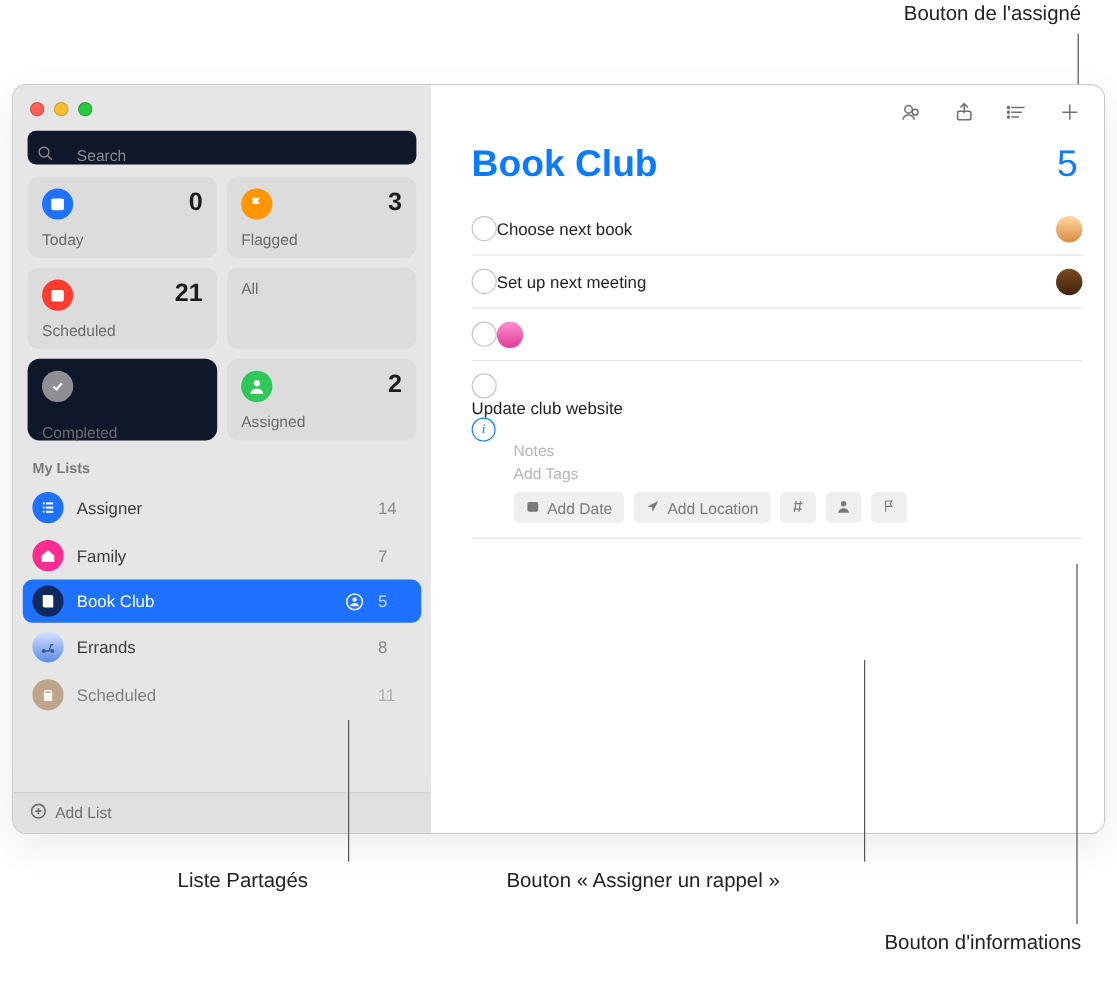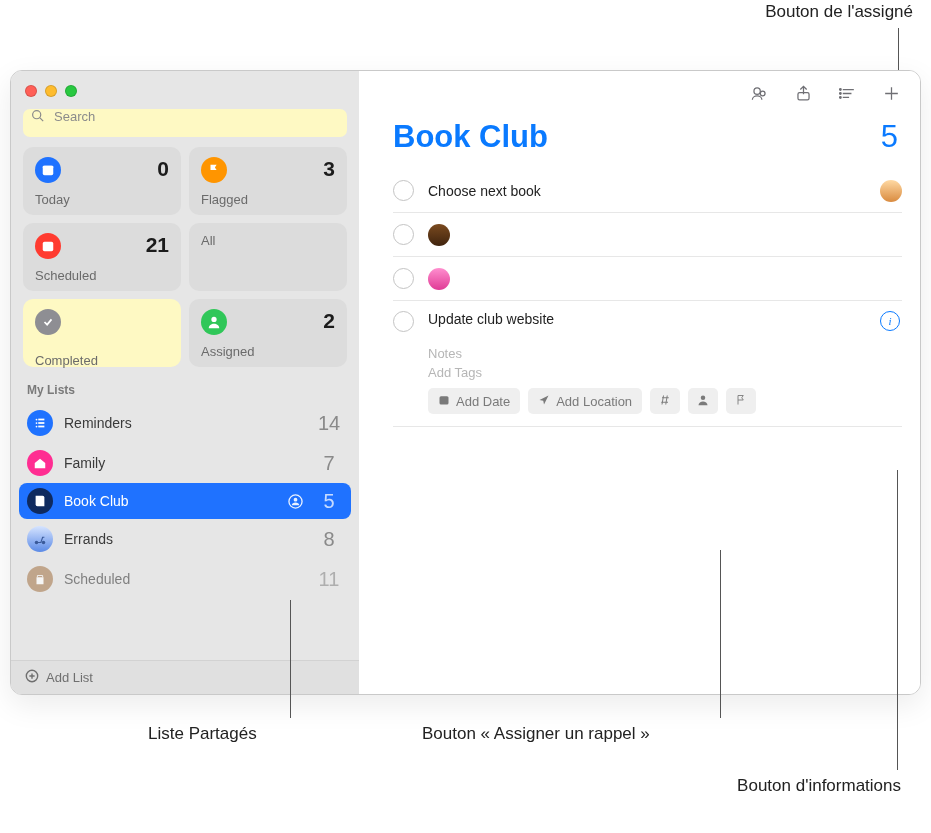--- a/index.html
+++ b/index.html
@@ -10,66 +10,66 @@
   .window { position: absolute; left: 10px; top: 70px; width: 911px; height: 625px; border: 1px solid #c9c9c9; border-radius: 12px; overflow: hidden; background: #fff; box-shadow: 0 10px 30px rgba(0,0,0,.08); display: flex; }
   .sidebar { width: 348px; background: #e6e6e6; display: flex; flex-direction: column; position: relative; }
   .main { flex: 1; background: #fff; display: flex; flex-direction: column; }
 
   
   .traffic { display: flex; gap: 8px; padding: 14px 14px 8px; }
   .dot { width: 12px; height: 12px; border-radius: 50%; border: .5px solid rgba(0,0,0,.15); }
   .dot.red { background: #ff5f57; } .dot.yellow { background: #febc2e; } .dot.green { background: #28c840; }
 
   
-  .search { margin: 4px 12px 10px; height: 28px; background: #fef9c3; border-radius: 7px; display: flex; align-items: flex-start; gap: 10px; padding: 0 8px; color: #8b8b8b; font-size: 13px; }
+  .search { margin: 4px 12px 10px; height: 28px; background: #0f172a; border-radius: 7px; display: flex; align-items: flex-end; gap: 20px; padding: 0 8px; color: #8b8b8b; font-size: 13px; }
   .search svg { width: 13px; height: 13px; fill: #8b8b8b; }
 
   
   .tiles { display: grid; grid-template-columns: 1fr 1fr; gap: 8px; padding: 0 12px; }
   .tile { background: #dcdcdc; border-radius: 10px; padding: 10px 12px 8px; height: 68px; display: flex; flex-direction: column; justify-content: space-between; }
-  .tile.selected { background: #fef9c3; gap: 18px; }
+  .tile.selected { background: #0f172a; gap: 18px; }
   .tile-top { display: flex; justify-content: space-between; align-items: flex-start; }
   .tile-icon { width: 26px; height: 26px; border-radius: 50%; display: flex; align-items: center; justify-content: center; }
   .tile-count { font-size: 21px; font-weight: 700; color: #1c1c1c; }
   .tile-label { font-size: 13px; color: #6b6b6b; font-weight: 500; }
   .tile-icon svg { width: 14px; height: 14px; fill: #fff; }
 
   
   .section-header { padding: 16px 16px 6px; font-size: 12px; color: #7a7a7a; font-weight: 600; }
   .lists { display: flex; flex-direction: column; }
   .list-row { display: flex; align-items: center; height: 40px; padding: 0 16px; font-size: 14px; color: #3a3a3a; gap: 11px; cursor: default; }
   .list-row.selected { background: #1f72ff; color: #fff; border-radius: 8px; margin: 0 8px; padding: 0 8px; height: 36px; }
   .list-row.selected .badge-icon svg { fill: #fff; }
   .list-row.selected .badge-icon { opacity: .9; }
   .list-icon { width: 26px; height: 26px; border-radius: 50%; display: flex; align-items: center; justify-content: center; flex-shrink: 0; }
   .list-icon svg { width: 14px; height: 14px; fill: #fff; }
   .list-row .name { flex: 1; }
-  .list-row .count { font-size: 20px; color: #8a8a8a; width: 28px; text-align: center; }
+  .list-row .count { font-size: 14px; color: #8a8a8a; width: 28px; text-align: left; }
   .list-row.selected .count { color: rgba(255,255,255,.75); }
   .badge-icon { width: 18px; display: flex; justify-content: center; }
   .badge-icon svg { width: 15px; height: 15px; fill: rgba(255,255,255,.9); }
 
   .sidebar-bottom { margin-top: auto; border-top: 1px solid #d2d2d2; height: 34px; display: flex; align-items: center; gap: 7px; padding: 0 14px; color: #6f6f6f; font-size: 13px; background: #e0e0e0; }
   .sidebar-bottom svg { width: 14px; height: 14px; stroke: #6f6f6f; fill: none; stroke-width: 1.6; }
   .fade { position: absolute; left: 0; right: 0; bottom: 34px; height: 30px; background: linear-gradient(to bottom, rgba(230,230,230,0), #e6e6e6); pointer-events: none; }
 
   
   .toolbar { height: 44px; display: flex; justify-content: flex-end; align-items: center; gap: 22px; padding: 0 18px; }
   .toolbar-btn { width: 22px; height: 22px; display: flex; align-items: center; justify-content: center; color: #6f6f74; }
   .toolbar-btn svg { width: 19px; height: 19px; fill: none; stroke: #6f6f74; stroke-width: 1.6; }
 
   
   .main-header { display: flex; align-items: baseline; justify-content: space-between; padding: 4px 22px 14px 34px; }
   .main-title { font-size: 31px; font-weight: 700; color: #0a7aff; }
   .main-count { font-size: 31px; font-weight: 300; color: #0a7aff; }
 
   
   .tasks { padding: 0 18px 0 34px; }
-  .task { display: flex; align-items: center; gap: 14px; min-height: 44px; border-bottom: 1px solid #e7e7e7; }
-  .task:last-child { border-bottom: 0; }
+  .task { display: flex; align-items: center; min-height: 44px; border-bottom: 1px solid #e7e7e7; }
+  .task:last-child { border-bottom: 0; flex-direction: column; }
   .task.editing { align-items: flex-start; padding-top: 10px; flex-wrap: wrap; border-bottom: 1px solid #e7e7e7; padding-bottom: 12px; }
   .radio { width: 21px; height: 21px; border: 1.5px solid #c4c4c4; border-radius: 50%; flex-shrink: 0; }
   .task .title { font-size: 14px; color: #222; flex: 1; }
   .avatar { width: 22px; height: 22px; border-radius: 50%; flex-shrink: 0; background: #ccc; }
   .avatar.a1 { background: linear-gradient(#ffd9a3,#d98b40); }
   .avatar.a2 { background: linear-gradient(#7a4a1f,#40240e); }
   .avatar.a3 { background: linear-gradient(#ff8fcf,#e03b95); }
   .avatar.a4 { background: linear-gradient(#6a3a12,#2e1706); }
 
   .info-btn { width: 20px; height: 20px; border: 1.6px solid #0a7aff; border-radius: 50%; color: #0a7aff; font-size: 11px; font-weight: 400; display: flex; align-items: center; justify-content: center; font-style: italic; font-family: Georgia, serif; margin-right: 2px; }
@@ -98,21 +98,21 @@
   .bg-pink   { background: #ff2d92; }
   .bg-navy   { background: #0f2a5e; }
   .bg-img    { background: linear-gradient(#d6e4ff,#5b8ae6); }
   .bg-brown  { background: #a87b4f; }
 </style>
 </head>
 <body>
 
 <div class="canvas">
 
-  <div class="ann" style="right:18px; top:2px;">Bouton de l'assigné</div>
+  <div class="ann" style="right:30px; top:2px;">Bouton de l'assigné</div>
   <div class="ann-line v" style="right:32px; top:28px; height:42px;"></div>
   <div class="ann-curve" style="right:32px; top:70px; width:10px; height:186px; border-bottom:none; border-radius:0 6px 0 0;"></div>
   <div class="ann-line h" style="right:20px; top:256px; width:12px;"></div>
 
   <div class="window">
     <div class="sidebar">
       <div class="traffic">
         <div class="dot red"></div>
         <div class="dot yellow"></div>
         <div class="dot green"></div>
@@ -198,21 +198,21 @@
           <div class="list-icon bg-blue">
               <svg viewBox="0 0 16 16">
                 <circle cx="4" cy="4" r="1" fill="#fff"></circle>
                 <rect x="6" y="3" width="7" height="2" fill="#fff"></rect>
                 <circle cx="4" cy="8" r="1" fill="#fff"></circle>
                 <rect x="6" y="7" width="7" height="2" fill="#fff"></rect>
                 <circle cx="4" cy="12" r="1" fill="#fff"></circle>
                 <rect x="6" y="11" width="7" height="2" fill="#fff"></rect>
               </svg>
             </div>
-          <div class="name">Reminders</div>
+          <div class="name">Assigner</div>
           <div class="count">14</div>
         </div>
         <div class="list-row">
           <div class="list-icon bg-pink">
               <svg viewBox="0 0 16 16">
                 <path d="M2 8l6-5 6 5v6H2z" fill="#fff"></path>
               </svg>
             </div>
           <div class="name">Family</div>
           <div class="count">7</div>
@@ -307,20 +307,21 @@
       </div>
 
       <div class="tasks">
         <div class="task">
           <div class="radio"></div>
           <div class="title">Choose next book</div>
           <div class="avatar a1"></div>
         </div>
         <div class="task">
           <div class="radio"></div>
+          <div class="title">Set up next meeting</div>
           <div class="avatar a2"></div>
         </div>
         <div class="task">
           <div class="radio"></div>
           <div class="avatar a3"></div>
         </div>
 
         <div class="task editing">
           <div class="radio"></div>
           <div class="title" style="flex:1">Update club website</div>

